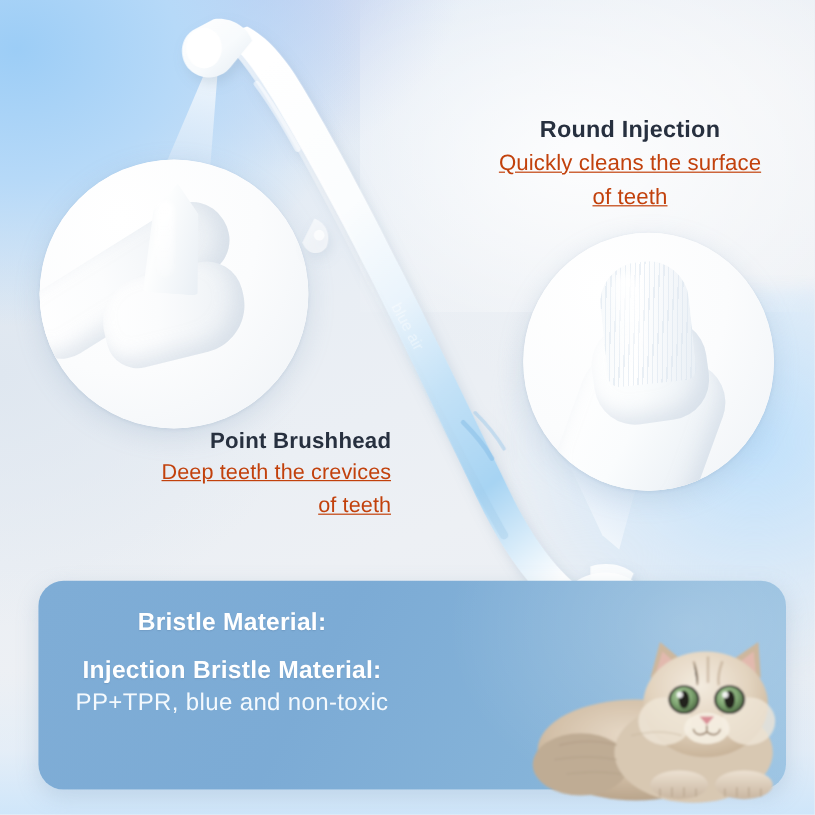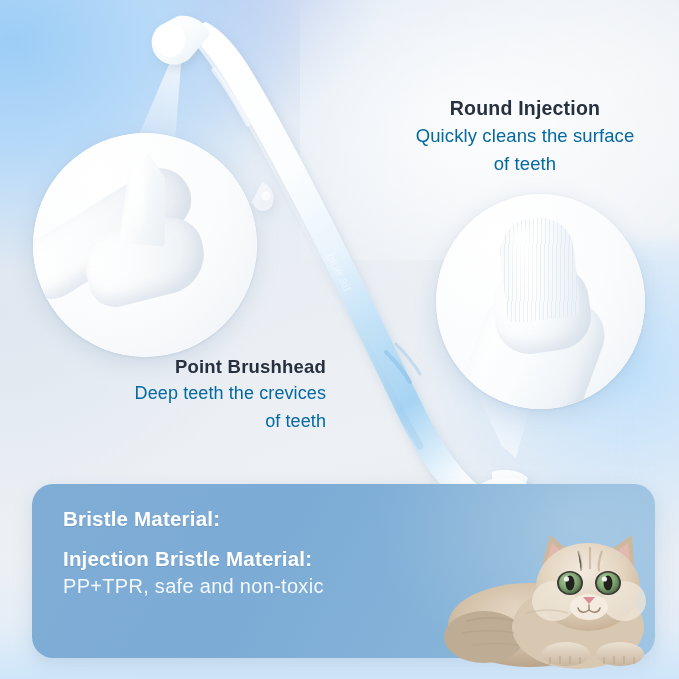--- a/index.html
+++ b/index.html
@@ -80,21 +80,21 @@
 
   
   .brush{position:absolute;left:0;top:0;width:679px;height:679px;pointer-events:none;}
 
   
   .callout{position:absolute;}
   .callout .ttl{
     font-weight:bold;color:#27303f;letter-spacing:.2px;
   }
   .callout .sub{
-    color:#0369a1;font-weight:400;letter-spacing:.1px;
+    color:#c2410c;font-weight:400;letter-spacing:.1px;text-decoration:underline;
   }
   .c-round{left:385px;top:96px;width:280px;text-align:center;}
   .c-round .ttl{font-size:19.5px;line-height:24px;}
   .c-round .sub{font-size:18.5px;line-height:25px;margin-top:3px;}
   .c-point{left:6px;top:355px;width:320px;text-align:right;}
   .c-point .ttl{font-size:18.5px;line-height:23px;}
   .c-point .sub{font-size:18px;line-height:25px;margin-top:3px;}
 
   
   .panel{
@@ -102,21 +102,21 @@
     border-radius:21px;
     background:linear-gradient(118deg,#7fadd6 0%,#7cabd5 38%,#86b4d9 72%,#9cc4e3 100%);
     box-shadow:0 6px 18px rgba(120,150,185,0.25);
     overflow:hidden;
   }
   .panel .sheen{
     position:absolute;right:-10px;top:-30px;width:300px;height:230px;
     background:radial-gradient(ellipse at 70% 30%, rgba(255,255,255,0.22) 0%, rgba(255,255,255,0) 68%);
   }
   .panel .txt{position:absolute;left:31px;top:22px;}
-  .panel .row{margin-bottom:14px;}
+  .panel .row{margin-bottom:14px;text-align:center;}
   .panel .row:last-child{margin-bottom:0;}
   .panel .k{
     display:block;color:#ffffff;font-weight:bold;font-size:20.5px;line-height:26px;letter-spacing:.2px;
     text-shadow:0 1px 1px rgba(80,115,150,0.25);
   }
   .panel .v{
     display:block;color:#f4f9fd;font-weight:400;font-size:20px;line-height:28px;letter-spacing:.3px;
   }
 
   
@@ -265,21 +265,21 @@
   </div>
 
   <div class="panel">
     <div class="sheen"></div>
     <div class="txt">
       <div class="row">
         <span class="k">Bristle Material:</span>
       </div>
       <div class="row">
         <span class="k">Injection Bristle Material:</span>
-        <span class="v">PP+TPR, safe and non-toxic</span>
+        <span class="v">PP+TPR, blue and non-toxic</span>
       </div>
     </div>
   </div>
 
   <svg class="cat" viewBox="0 0 238 150">
     <defs>
       <radialGradient id="bodyG" cx="0.45" cy="0.35" r="0.85">
         <stop offset="0%" stop-color="#e6d8c6"></stop>
         <stop offset="45%" stop-color="#d3c0a8"></stop>
         <stop offset="78%" stop-color="#b8a38a"></stop>

